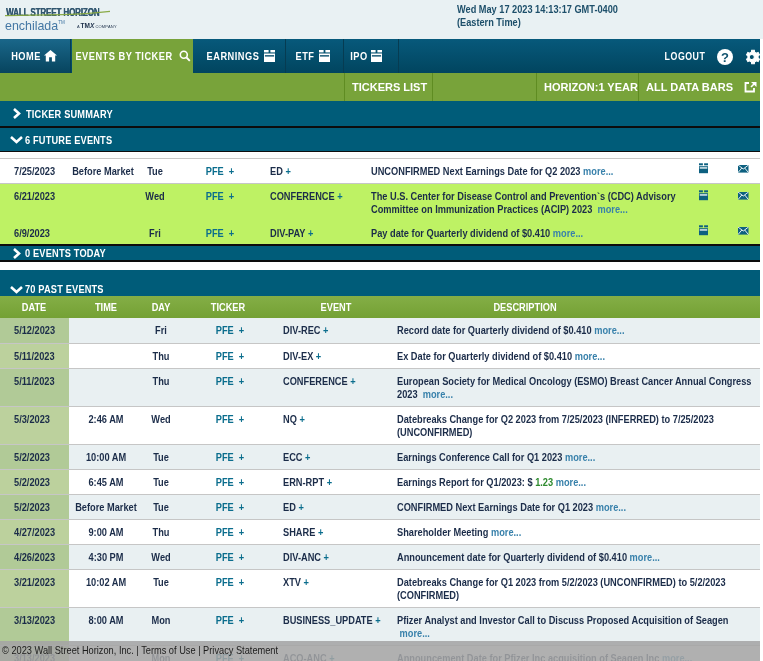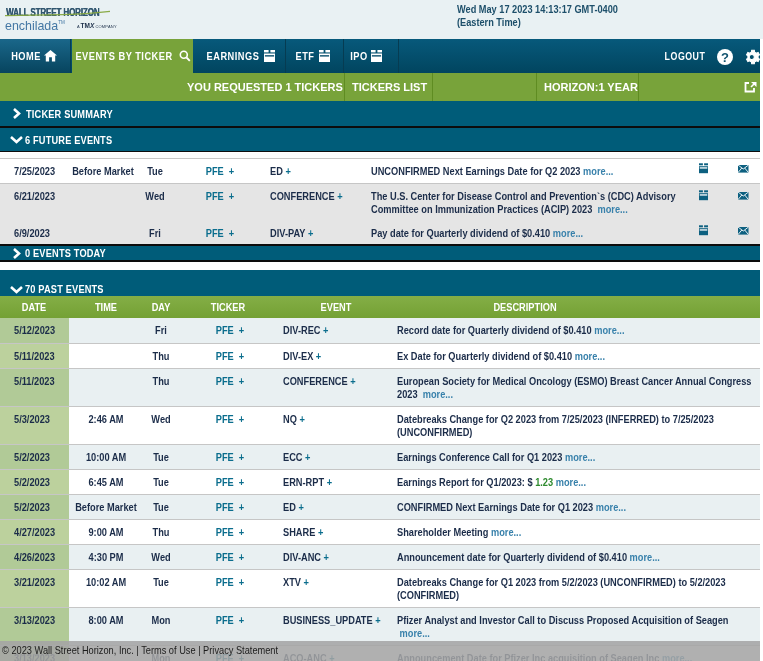--- a/index.html
+++ b/index.html
@@ -91,27 +91,27 @@
   <svg class="abs" style="left:717px; top:10px;" width="16" height="16" viewBox="0 0 16 16">
       <circle cx="8" cy="8" r="8" fill="#fff"></circle>
       <text x="8" y="12.8" text-anchor="middle" font-size="13" font-weight="bold" fill="#11536f" font-family="Liberation Sans">?</text>
     </svg>
   <svg class="abs" style="left:745px; top:10px;" width="16" height="16" viewBox="0 0 24 24">
       <path fill="#fff" d="M12 8.2a3.8 3.8 0 100 7.6 3.8 3.8 0 000-7.6zm9.4 5.4l2.1 1.6-2 3.5-2.5-1a8 8 0 01-2.8 1.6L15.8 22h-4l-.4-2.7a8 8 0 01-2.8-1.6l-2.5 1-2-3.5 2.1-1.6a8 8 0 010-3.2L4.1 8.8l2-3.5 2.5 1a8 8 0 012.8-1.6L11.8 2h4l.4 2.7a8 8 0 012.8 1.6l2.5-1 2 3.5-2.1 1.6a8 8 0 010 3.2z" transform="translate(-1.8,0)" stroke="#fff" stroke-width="1.6"></path>
     </svg>
 </div>
 
 <div id="subnav" class="abs">
-  <div class="snitem" style="left:187px;">YOU REQUESTED 1 TICKERS</div>
   <div class="sndiv" style="left:344px;"></div>
   <div class="snitem" style="left:352px;">TICKERS LIST</div>
   <div class="sndiv" style="left:432px;"></div>
   <div class="sndiv" style="left:536px;"></div>
   <div class="snitem" style="left:544px;">HORIZON:1 YEAR</div>
   <div class="sndiv" style="left:638px;"></div>
+  <div class="snitem" style="left:646px;">ALL DATA BARS</div>
   <svg class="abs" style="left:744px; top:8px;" width="13" height="12" viewBox="0 0 13 12">
       <path d="M10 7 L10 10.5 L1.5 10.5 L1.5 2 L5 2" stroke="#fff" stroke-width="1.8" fill="none"></path>
       <path d="M7 1 L12.5 1 L12.5 6 Z" fill="#fff"></path>
       <line x1="7" y1="6" x2="11.5" y2="1.5" stroke="#fff" stroke-width="1.6"></line>
     </svg>
 </div>
 
 <div class="bar" style="top:101px; height:27px; border-bottom:2px solid #0c0c0c;">
   <svg class="chev" width="9" height="11" viewBox="0 0 9 11">
       <path d="M2 1 L7 5.5 L2 10" stroke="#fff" stroke-width="2.6" fill="none"></path>
@@ -137,38 +137,38 @@
       <rect x="0" y="0.3" width="3.9" height="2" fill="#0d6080"></rect>
       <rect x="5.1" y="0.3" width="3.9" height="2" fill="#0d6080"></rect>
       <rect x="0" y="3.2" width="9" height="7" fill="#0d6080"></rect>
       <rect x="0.7" y="4.3" width="7.6" height="1.3" fill="#fff"></rect>
     </svg>
   <svg class="c" style="left:738px; top:5.5px;" width="11" height="8" viewBox="0 0 11 8">
       <rect width="10.5" height="7.6" fill="#0d6080"></rect>
       <path d="M0 0 L5.25 4 L10.5 0 M0 7.6 L3.8 3 M10.5 7.6 L6.7 3" stroke="#fff" stroke-width="0.9" fill="none"></path>
     </svg>
 </div>
-<div class="row" style="top:184px; height:53px; background:#e5e5e5;">
+<div class="row" style="top:184px; height:53px; background:#bef264;">
   <span class="c" style="left:14px; top:6px;">6/21/2023</span>
   <span class="c ctr" style="left:155px; top:6px;">Wed</span>
   <span class="c ctr tick" style="left:220px; top:6px;">PFE&nbsp; +</span>
   <span class="c" style="left:270px; top:6px;">CONFERENCE&nbsp;<span class="tick">+</span></span>
   <span class="c desc" style="left:371px; top:6px;">The U.S. Center for Disease Control and Prevention`s (CDC) Advisory<br>Committee on Immunization Practices (ACIP) 2023&nbsp; <span class="lnk">more...</span></span>
   <svg class="c" style="left:699px; top:6px;" width="10" height="11" viewBox="0 0 10 11">
       <rect x="0" y="0.3" width="3.9" height="2" fill="#0d6080"></rect>
       <rect x="5.1" y="0.3" width="3.9" height="2" fill="#0d6080"></rect>
       <rect x="0" y="3.2" width="9" height="7" fill="#0d6080"></rect>
       <rect x="0.7" y="4.3" width="7.6" height="1.3" fill="#fff"></rect>
     </svg>
   <svg class="c" style="left:738px; top:7.5px;" width="11" height="8" viewBox="0 0 11 8">
       <rect width="10.5" height="7.6" fill="#0d6080"></rect>
       <path d="M0 0 L5.25 4 L10.5 0 M0 7.6 L3.8 3 M10.5 7.6 L6.7 3" stroke="#fff" stroke-width="0.9" fill="none"></path>
     </svg>
 </div>
-<div class="row" style="top:222px; height:22px; background:#e5e5e5; border-bottom:none;">
+<div class="row" style="top:222px; height:22px; background:#bef264; border-bottom:none;">
   <span class="c" style="left:14px; top:5px;">6/9/2023</span>
   <span class="c ctr" style="left:155px; top:5px;">Fri</span>
   <span class="c ctr tick" style="left:220px; top:5px;">PFE&nbsp; +</span>
   <span class="c" style="left:270px; top:5px;">DIV-PAY&nbsp;<span class="tick">+</span></span>
   <span class="c desc" style="left:371px; top:5px;">Pay date for Quarterly dividend of $0.410 <span class="lnk">more...</span></span>
   <svg class="c" style="left:699px; top:3px;" width="10" height="11" viewBox="0 0 10 11">
       <rect x="0" y="0.3" width="3.9" height="2" fill="#0d6080"></rect>
       <rect x="5.1" y="0.3" width="3.9" height="2" fill="#0d6080"></rect>
       <rect x="0" y="3.2" width="9" height="7" fill="#0d6080"></rect>
       <rect x="0.7" y="4.3" width="7.6" height="1.3" fill="#fff"></rect>

